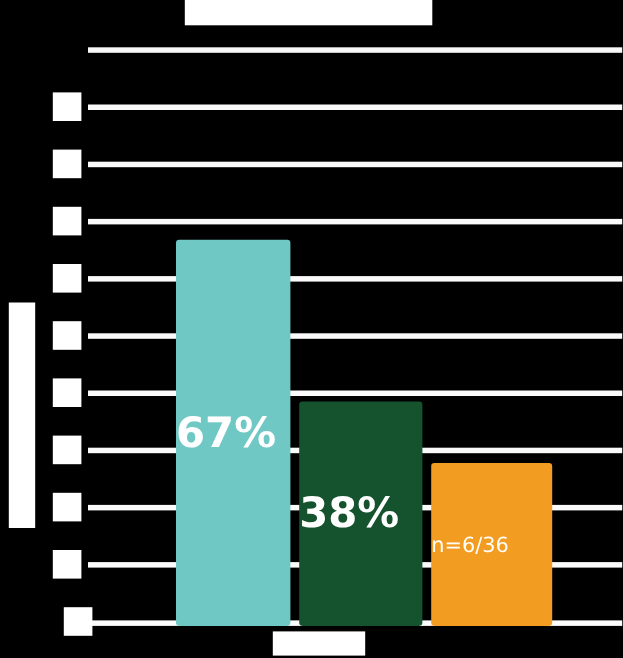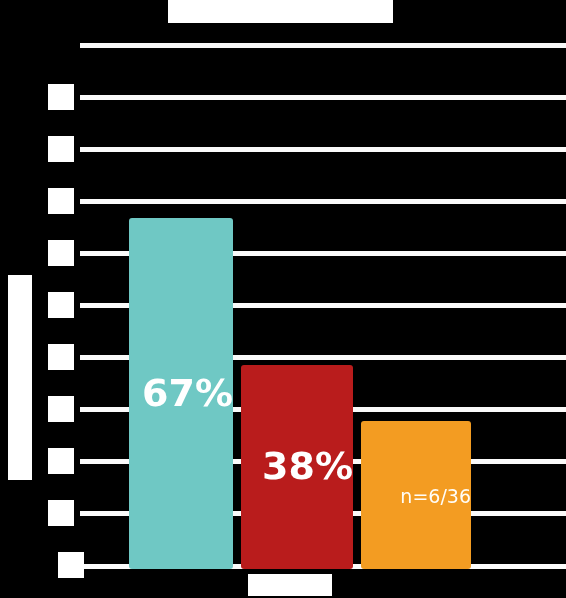--- a/index.html
+++ b/index.html
@@ -99,22 +99,23 @@
     overflow: hidden;
   }
 
   
   .bar {
     position: absolute;
     border-radius: 3px;
     box-sizing: border-box;
     display: flex;
     flex-direction: column;
-    align-items: flex-end;
+    align-items: flex-start;
     justify-content: center;
+    margin-left: 31px;
   }
 
   .bar .pct {
     color: #ffffff;
     font-size: 38px;
     font-weight: bold;
     letter-spacing: 0px;
     line-height: 1.05;
   }
   .bar .nlabel {
@@ -159,21 +160,21 @@
     <div class="gridline" style="top:315px;"></div>
     <div class="gridline" style="top:367px;"></div>
     <div class="gridline" style="top:419px;"></div>
     <div class="gridline" style="top:471px;"></div>
     <div class="baseline"></div>
 
     <div class="bar bar-teal" style="left:49px; top:178px; width:104px; height:351px; background:#6fc8c4;">
       <span class="pct">67%</span>
     </div>
 
-    <div class="bar bar-gray" style="left:161px; top:325px; width:112px; height:204px; background:#b91c1c;">
+    <div class="bar bar-gray" style="left:161px; top:325px; width:112px; height:204px; background:#14532d;">
       <span class="pct">38%</span>
     </div>
 
     <div class="bar bar-orange" style="left:281px; top:381px; width:110px; height:148px; background:#f39c22;">
       <span class="nlabel">n=6/36</span>
     </div>
 
   </div>
 
   <div class="y-tick" style="left:48px; top:84px;"></div>

